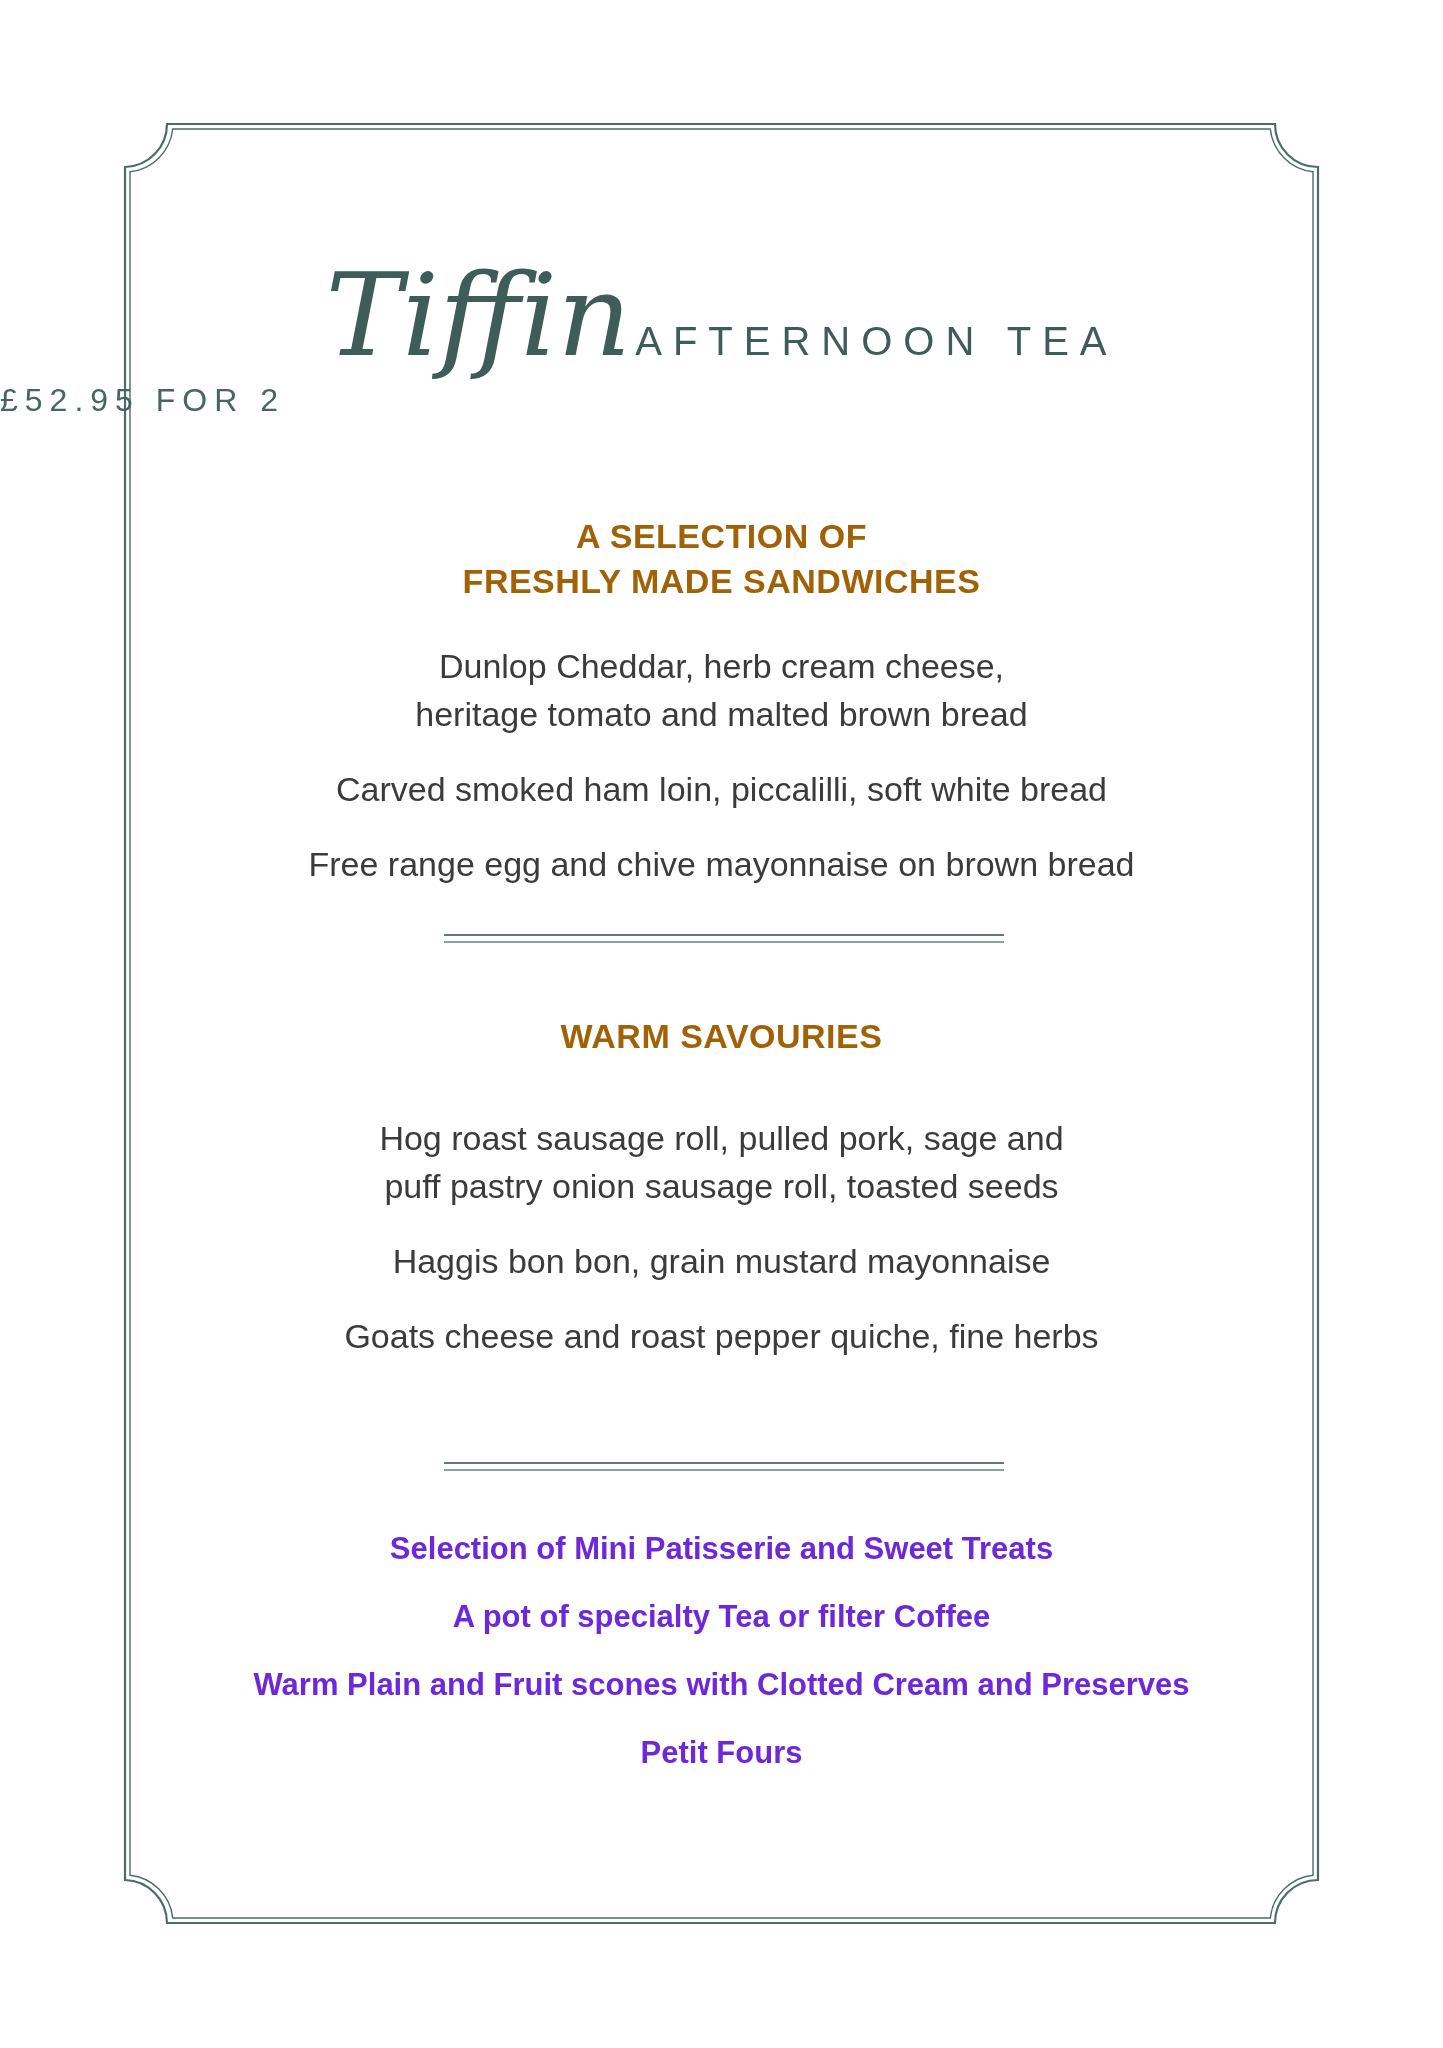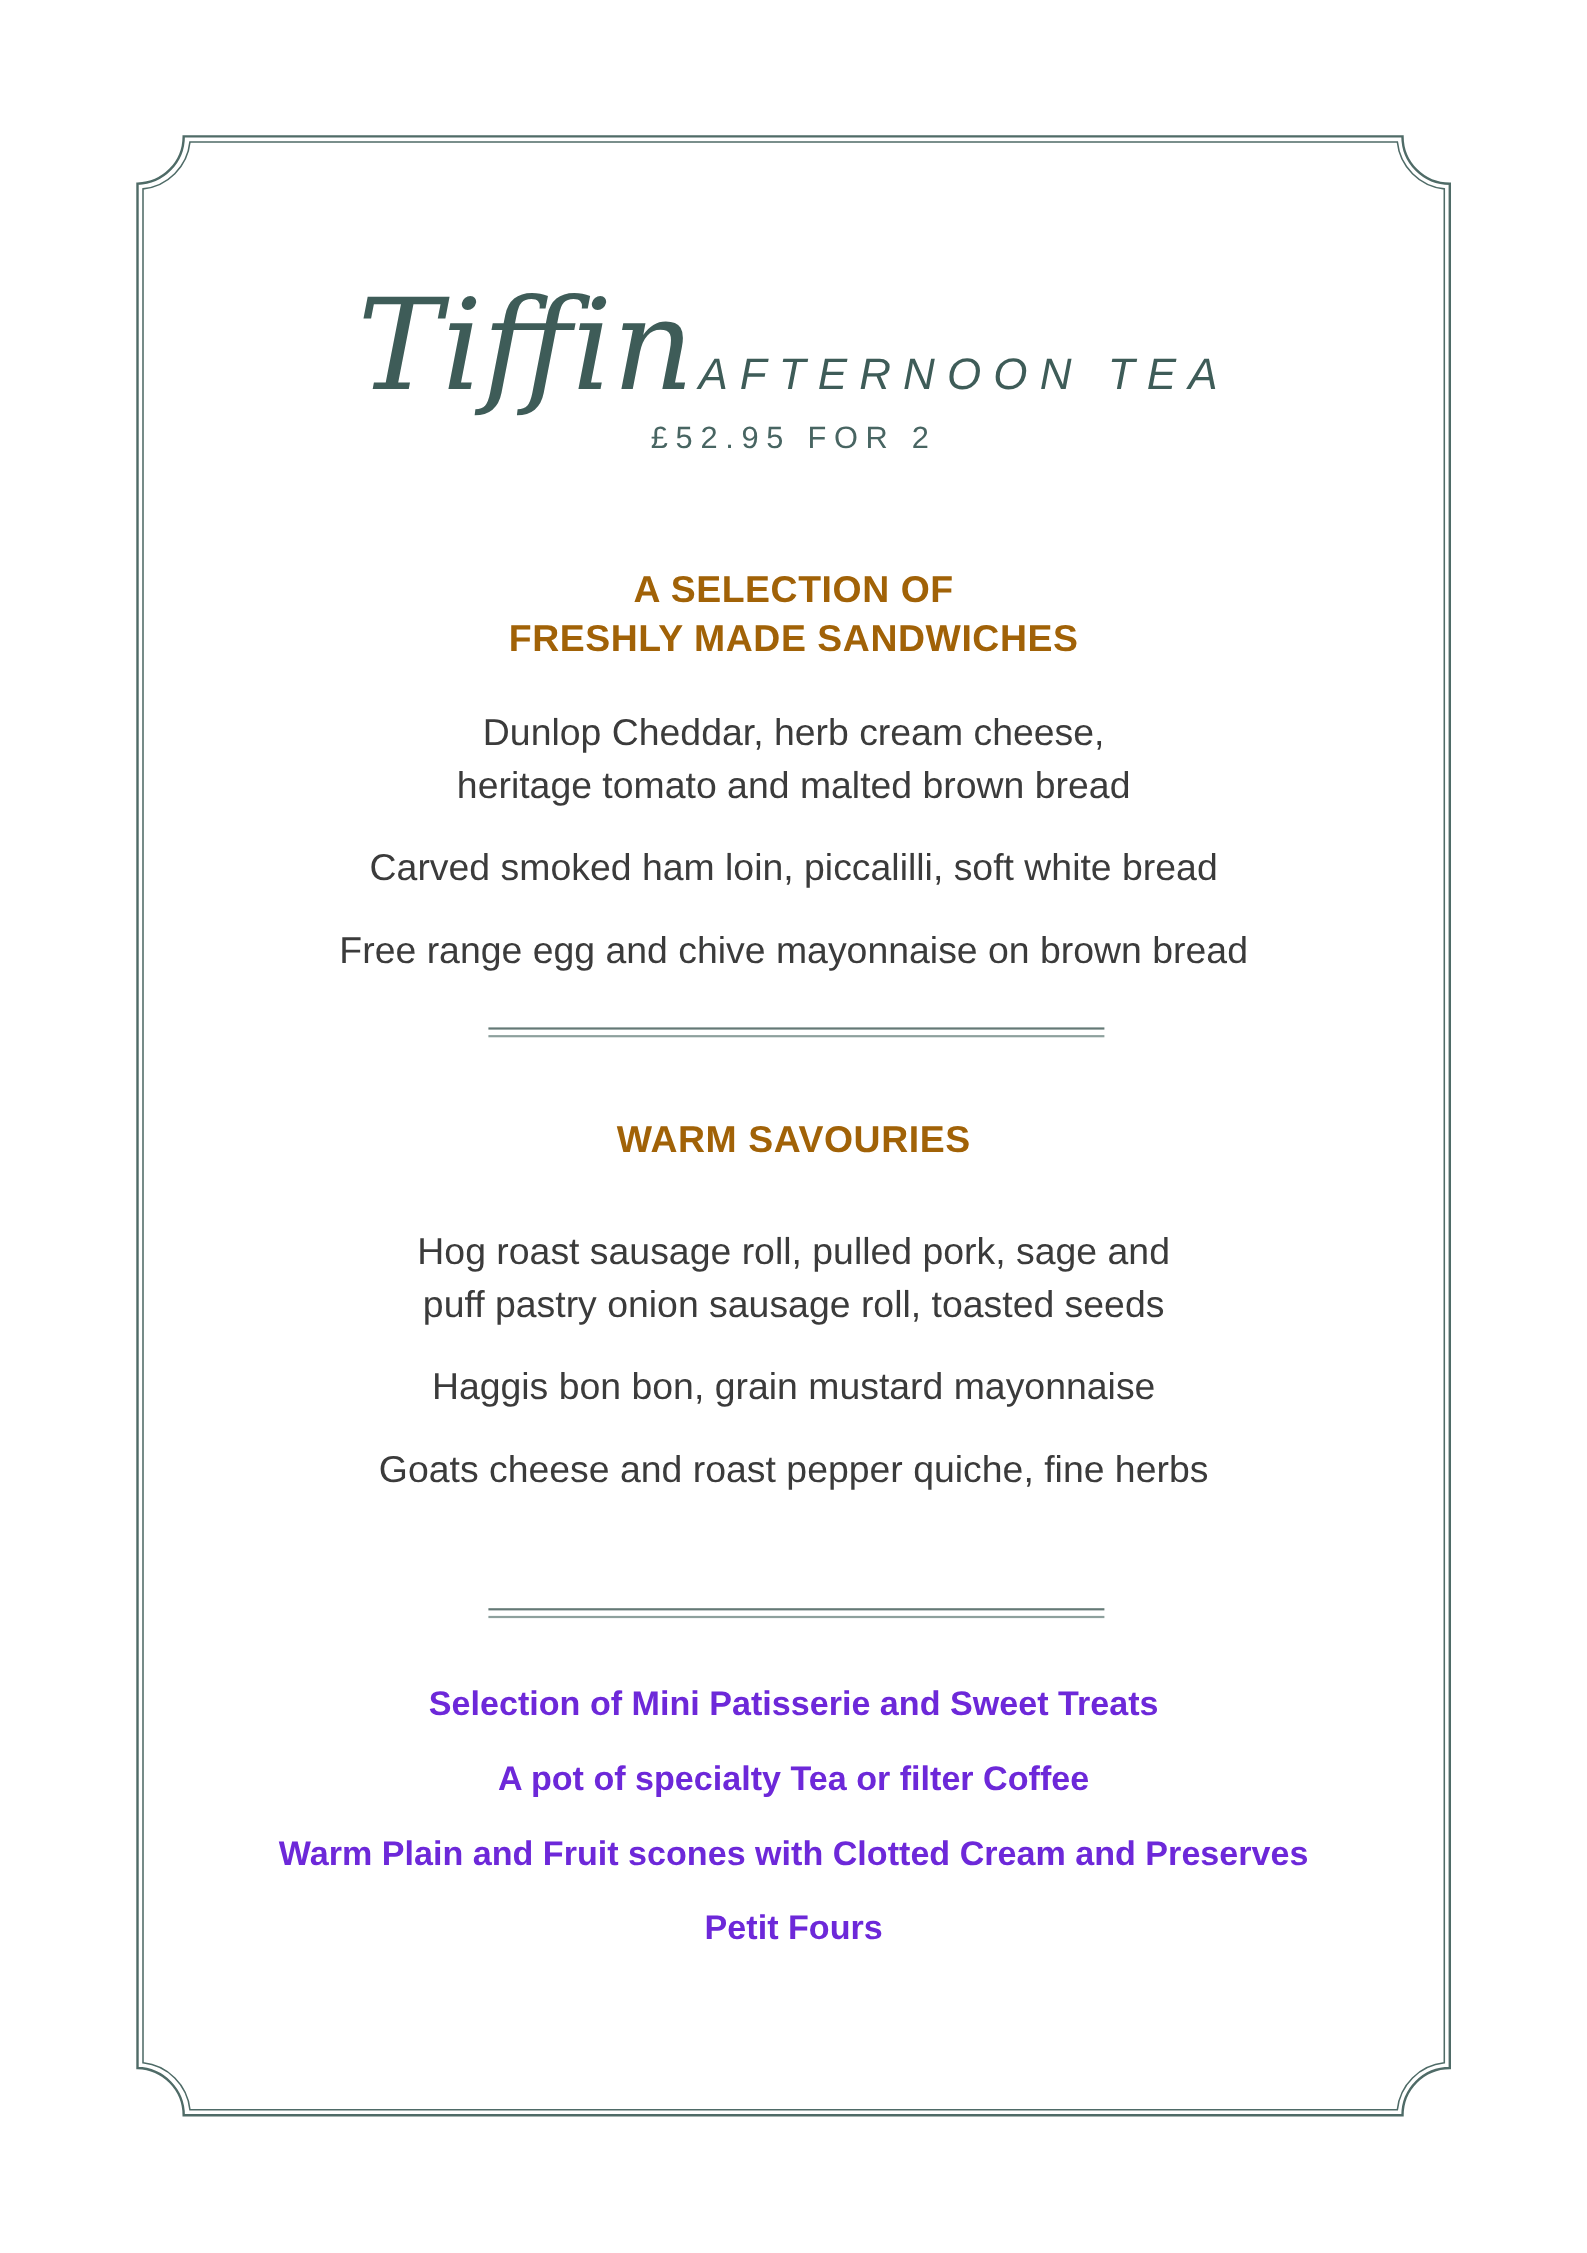--- a/index.html
+++ b/index.html
@@ -23,26 +23,24 @@
     font-size:115px;
     line-height:1;
     color:#3e5c58;
   }
   .brand-title{
     font-size:40px;
     letter-spacing:11px;
     font-weight:400;
     color:#3e5c58;
     white-space:nowrap;
-    font-style:italic;
   }
   .price-line{
     position:absolute;top:382px;left:0;right:0;
-    text-align:center;
-    font-size:28px;letter-spacing:7px;
+    font-size:32px;letter-spacing:7px;
     color:#486562;font-weight:400;
   }
 
   .section-heading{
     position:absolute;left:0;right:0;
     text-align:center;
     font-size:34px;line-height:45px;
     font-weight:700;letter-spacing:0.5px;
     color:#a16207;
   }

